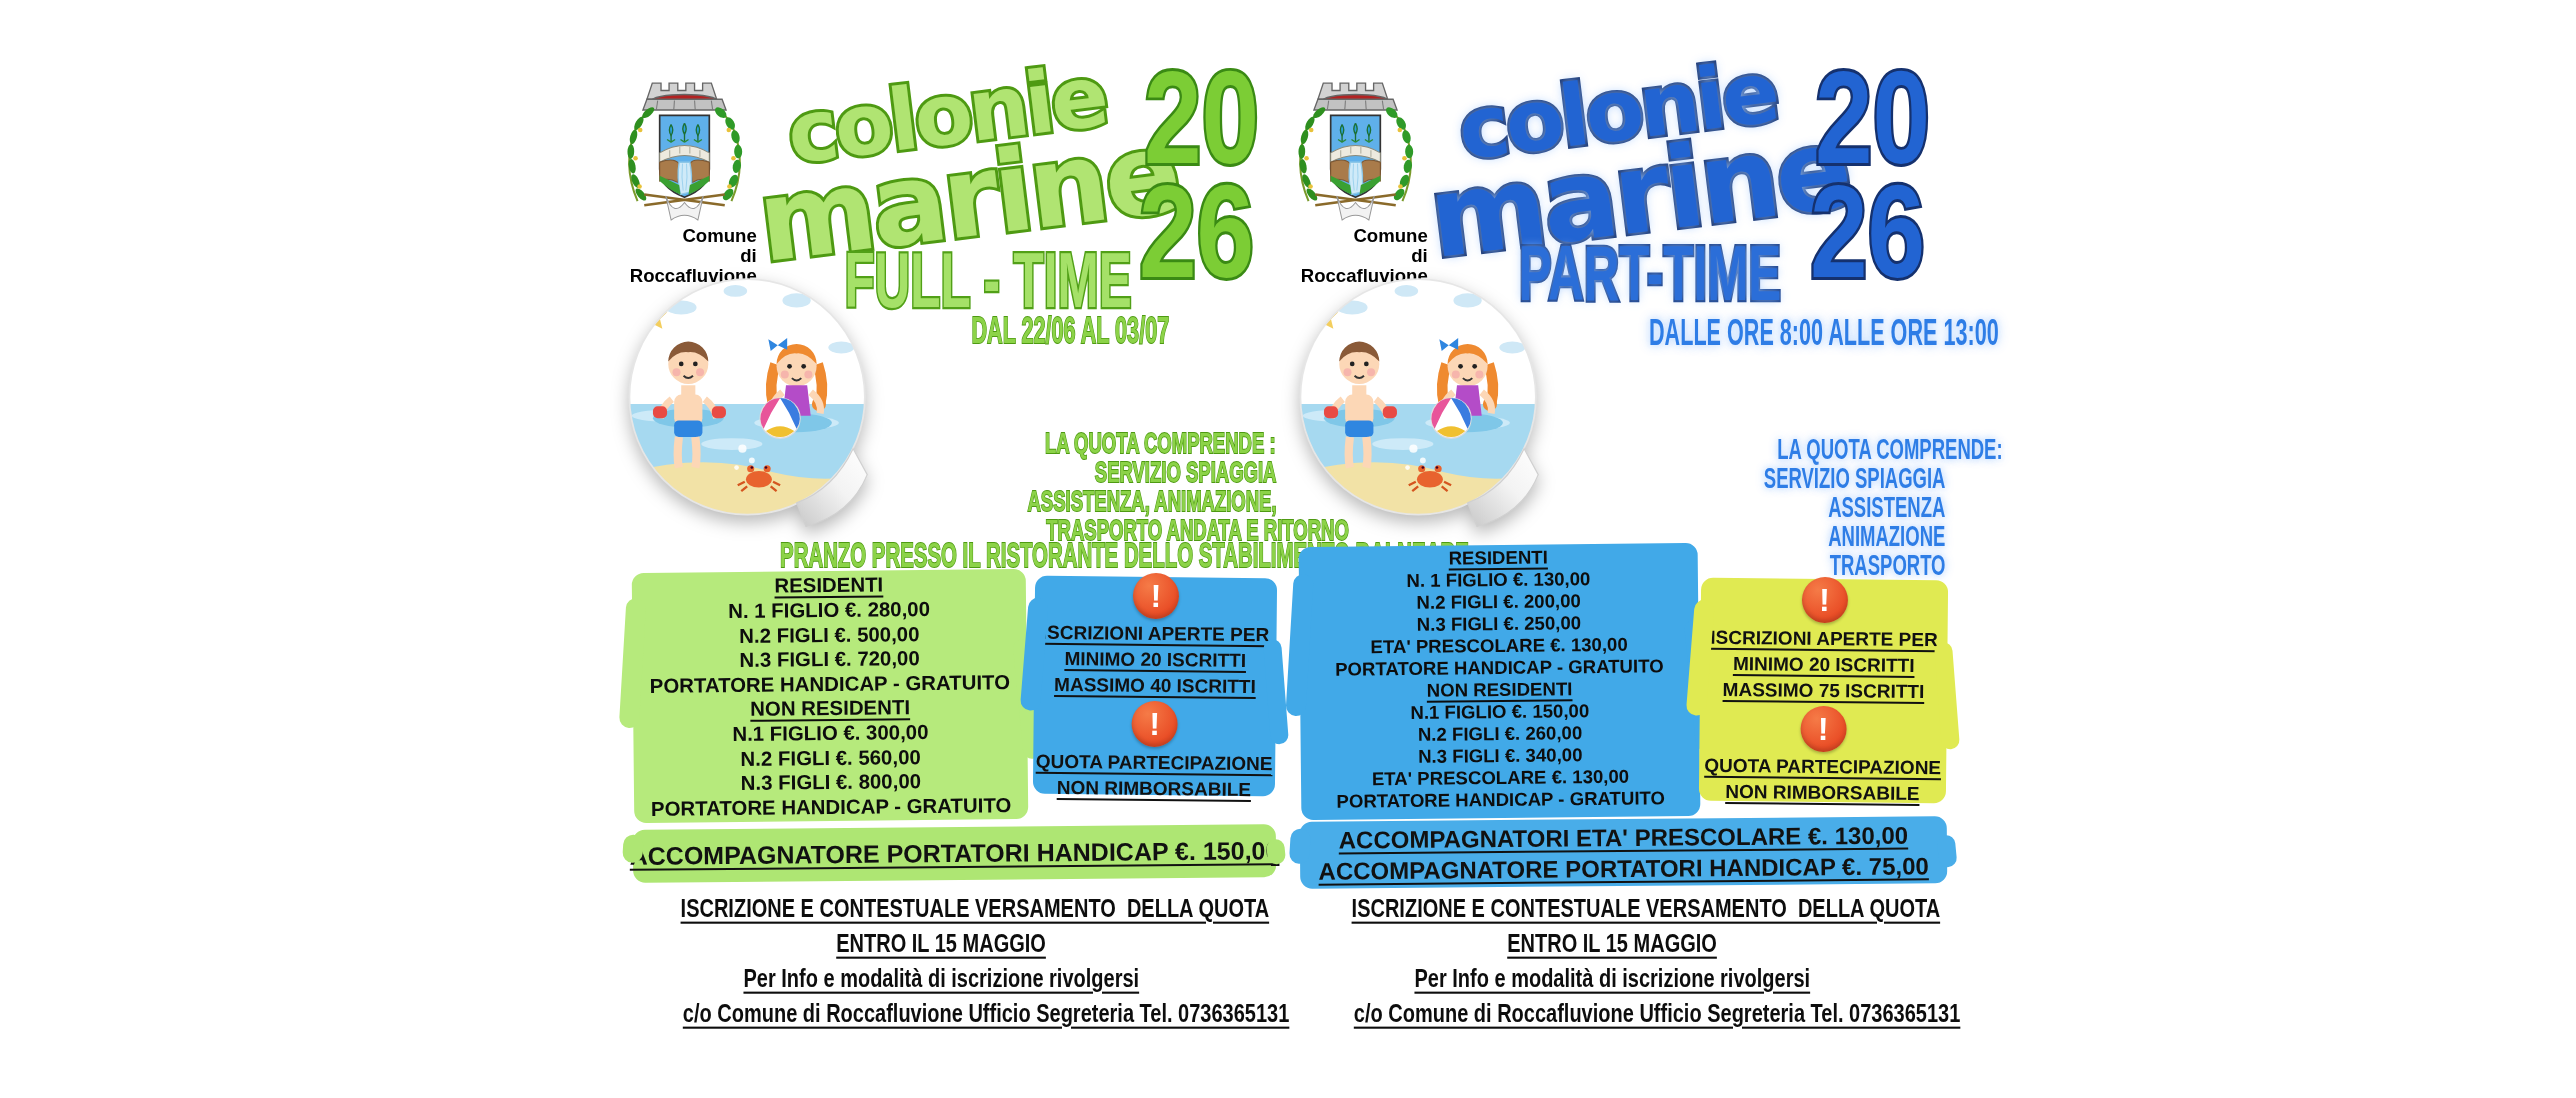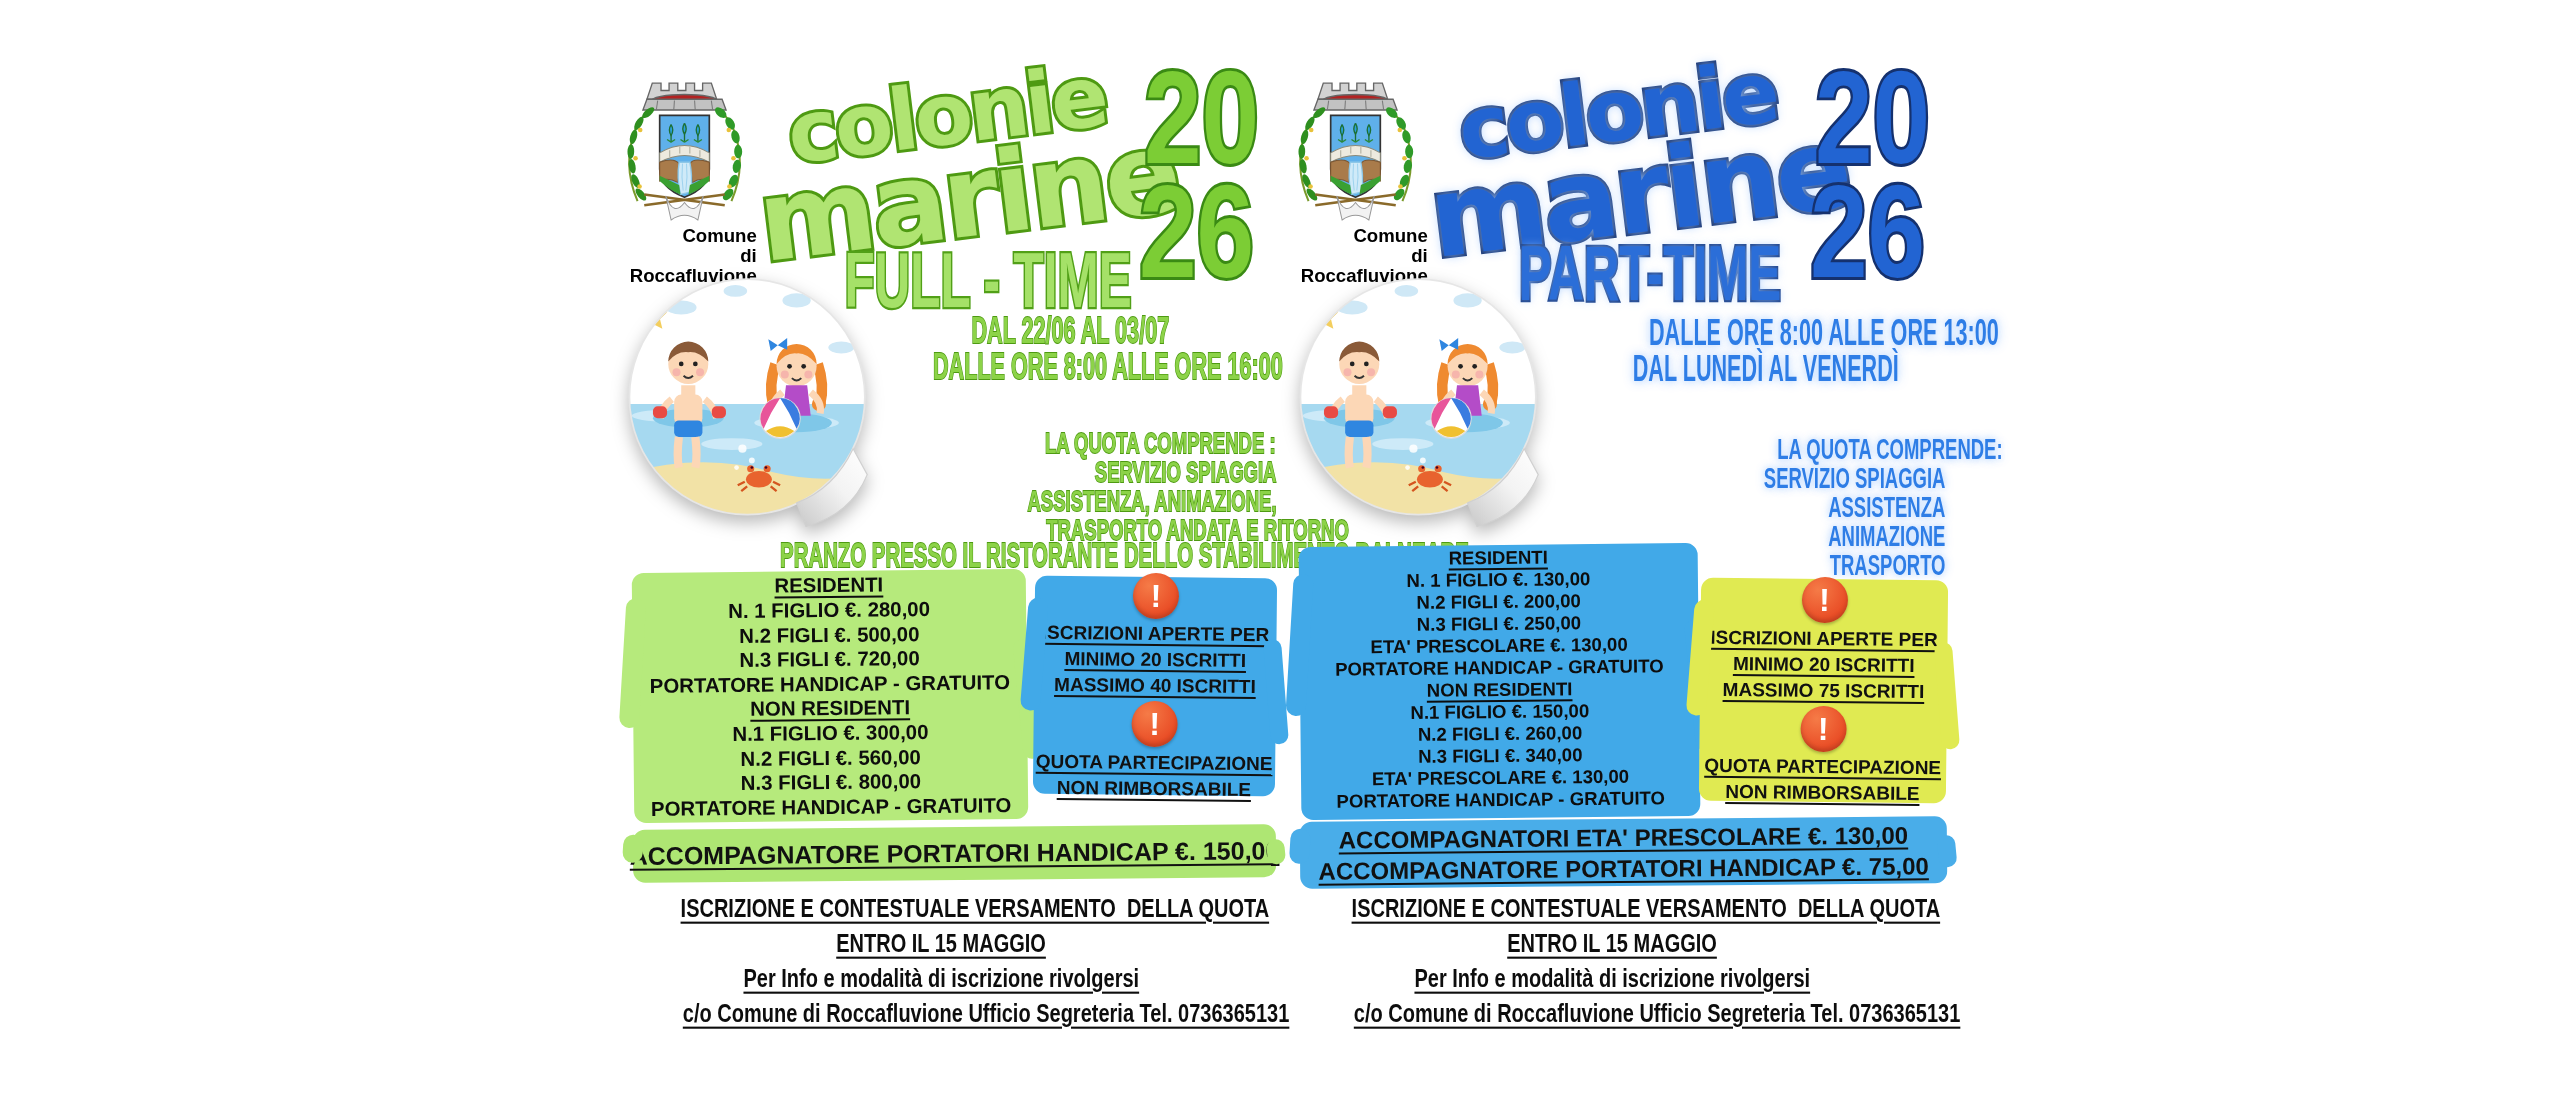--- a/index.html
+++ b/index.html
@@ -290,21 +290,20 @@
     <div class="year top">20</div>
     <div class="year bottom">26</div>
     <div class="subtitle">FULL - TIME</div>
     <div class="sticker">
       <svg viewBox="0 0 220 224" width="259" height="264">
           <use href="#kids"></use>
         </svg>
     </div>
     <div class="dates">
         <div class="li"><span>DAL 22/06 AL 03/07</span></div>
-        <div class="li"><span>DALLE ORE 8:00 ALLE ORE 16:00</span></div>
       </div>
     <div class="quota">
         <div class="li"><span>LA QUOTA COMPRENDE :</span></div>
         <div class="li"><span>SERVIZIO SPIAGGIA</span></div>
         <div class="li"><span>ASSISTENZA, ANIMAZIONE,</span></div>
         <div class="li"><span>TRASPORTO ANDATA E RITORNO</span></div>
       </div>
     <div class="banner"><span>PRANZO PRESSO IL RISTORANTE DELLO STABILIMENTO BALNEARE</span></div>
     <div class="pricebox brush">
         <div class="li u"><span>RESIDENTI</span></div>
@@ -358,21 +357,20 @@
     <div class="year top">20</div>
     <div class="year bottom">26</div>
     <div class="subtitle">PART-TIME</div>
     <div class="sticker">
       <svg viewBox="0 0 220 224" width="259" height="264">
           <use href="#kids"></use>
         </svg>
     </div>
     <div class="dates">
         <div class="li"><span>DALLE ORE 8:00 ALLE ORE 13:00</span></div>
-        <div class="li"><span>DAL LUNEDÌ AL VENERDÌ</span></div>
       </div>
     <div class="quota">
         <div class="li"><span>LA QUOTA COMPRENDE:</span></div>
         <div class="li"><span>SERVIZIO SPIAGGIA</span></div>
         <div class="li"><span>ASSISTENZA</span></div>
         <div class="li"><span>ANIMAZIONE</span></div>
         <div class="li"><span>TRASPORTO</span></div>
       </div>
     <div class="pricebox brush">
         <div class="li u"><span>RESIDENTI</span></div>

